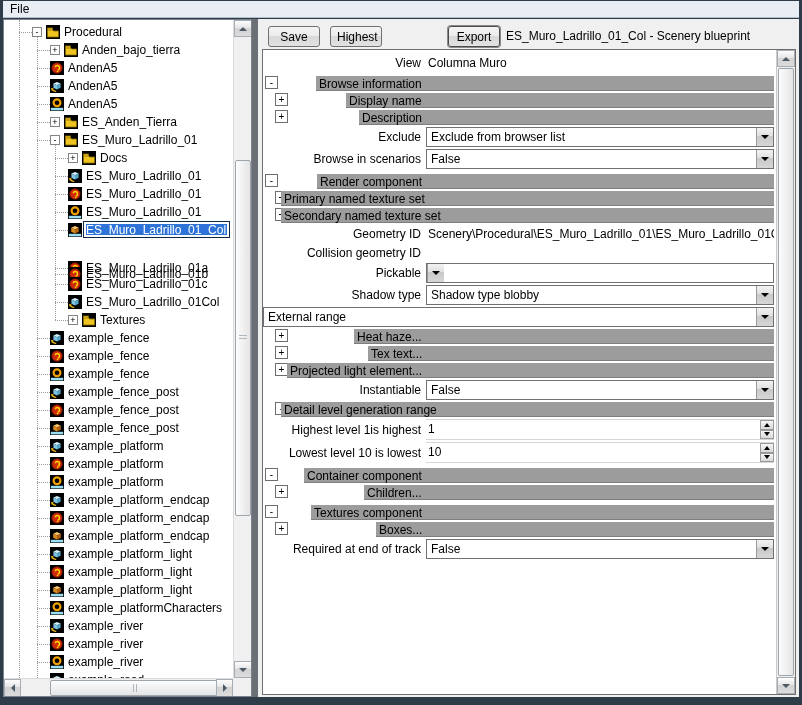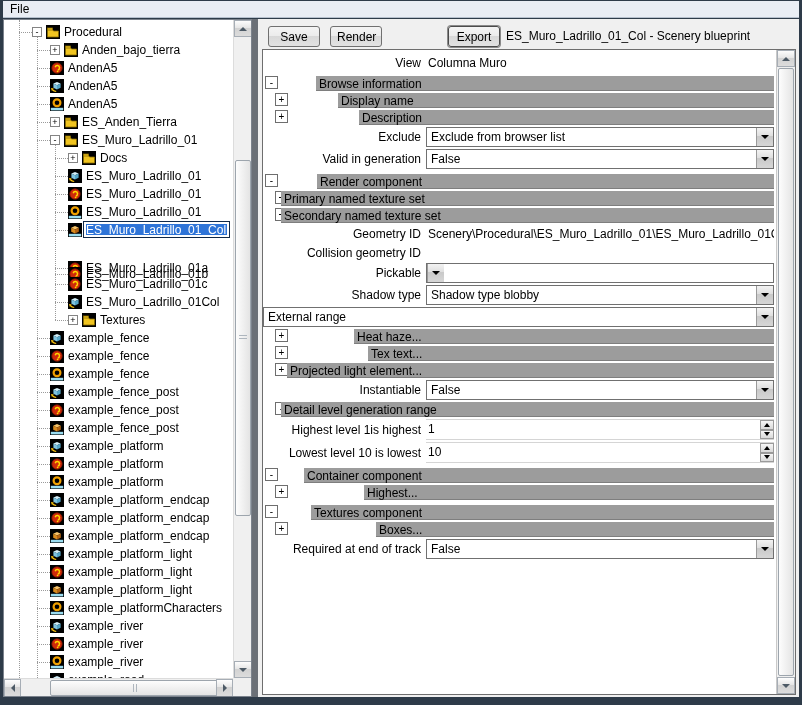--- a/index.html
+++ b/index.html
@@ -586,55 +586,55 @@
         </div>
     </div>
     <div class="corner"></div>
   </div>
 
   <div class="divider"></div>
 
   <div class="rpanel">
     <div class="toolbar">
       <button class="btn" style="left:10px;width:52px;">Save</button>
-      <button class="btn" style="left:72px;width:52px;">Render</button>
+      <button class="btn" style="left:72px;width:52px;">Highest</button>
       <button class="btn default" style="left:190px;width:52px;">Export</button>
       <span class="bptitle">ES_Muro_Ladrillo_01_Col - Scenery blueprint</span>
     </div>
     <div class="gridbox">
       <div class="gridcontent">
           <div class="prow prow-f prow-text">
             <div class="plabel">View</div>
             <div class="pval">Columna Muro</div>
           </div>
           <div class="prow prow-h d0">
             <span class="pexp" style="left: 2px;">-</span>
             <div class="pbar" style="left: 53px;"><span>Browse information</span></div>
           </div>
           <div class="prow prow-h d1">
             <span class="pexp" style="left: 12px;">+</span>
-            <div class="pbar" style="left: 75px;"><span>Display name</span></div>
+            <div class="pbar" style="left: 83px;"><span>Display name</span></div>
           </div>
           <div class="prow prow-h d1">
             <span class="pexp" style="left: 12px;">+</span>
             <div class="pbar" style="left: 96px;"><span>Description</span></div>
           </div>
           <div class="prow prow-f prow-dropdown">
             <div class="plabel">Exclude</div>
             <div class="pval">
               <div class="combo">
                 <span class="cval">Exclude from browser list</span>
                 <span class="cbtn">
                   <span class="tri"></span>
                 </span>
               </div>
             </div>
           </div>
           <div class="prow prow-f prow-dropdown">
-            <div class="plabel">Valid in generation</div>
+            <div class="plabel">Browse in scenarios</div>
             <div class="pval">
               <div class="combo">
                 <span class="cval">False</span>
                 <span class="cbtn">
                   <span class="tri"></span>
                 </span>
               </div>
             </div>
           </div>
           <div class="prow prow-h d0">
@@ -746,21 +746,21 @@
                 </span>
               </div>
             </div>
           </div>
           <div class="prow prow-h d0">
             <span class="pexp" style="left: 2px;">-</span>
             <div class="pbar" style="left: 41px;"><span>Container component</span></div>
           </div>
           <div class="prow prow-h d1">
             <span class="pexp" style="left: 12px;">+</span>
-            <div class="pbar" style="left: 101px;"><span>Highest...</span></div>
+            <div class="pbar" style="left: 101px;"><span>Children...</span></div>
           </div>
           <div class="prow prow-h d0">
             <span class="pexp" style="left: 2px;">-</span>
             <div class="pbar" style="left: 48px;"><span>Textures component</span></div>
           </div>
           <div class="prow prow-h d1">
             <span class="pexp" style="left: 12px;">+</span>
             <div class="pbar" style="left: 113px;"><span>Boxes...</span></div>
           </div>
           <div class="prow prow-f prow-dropdown">

